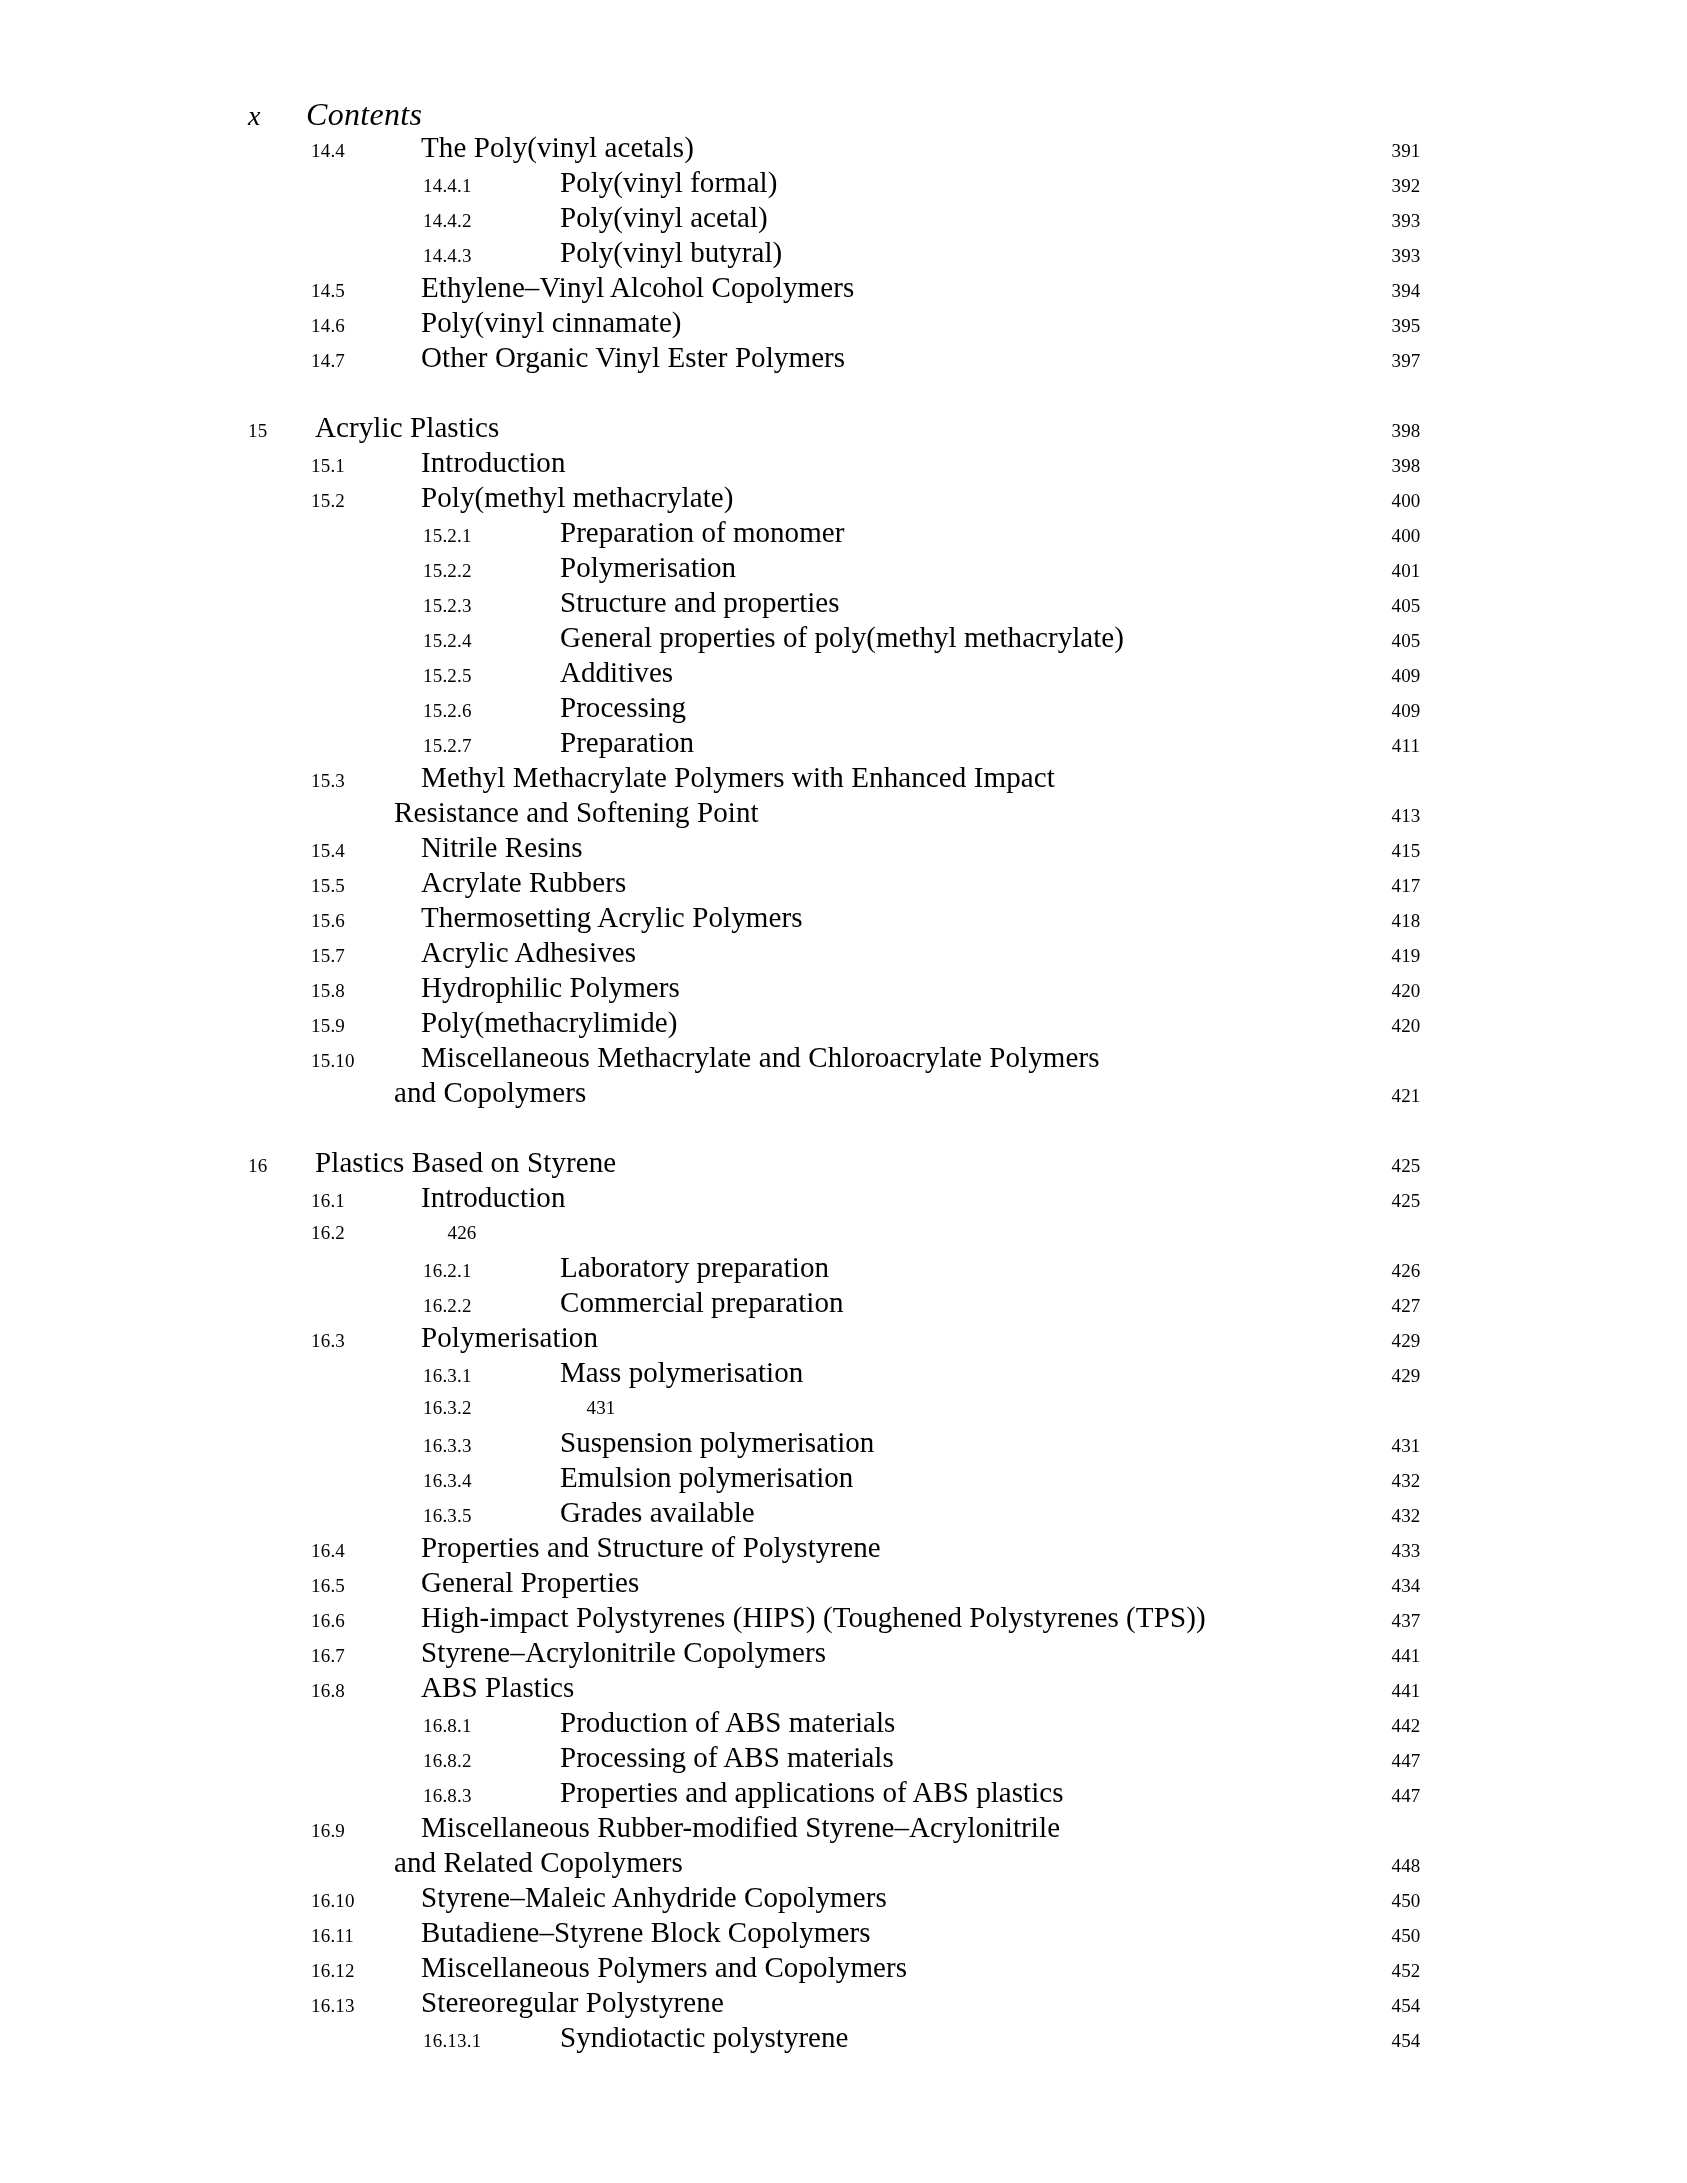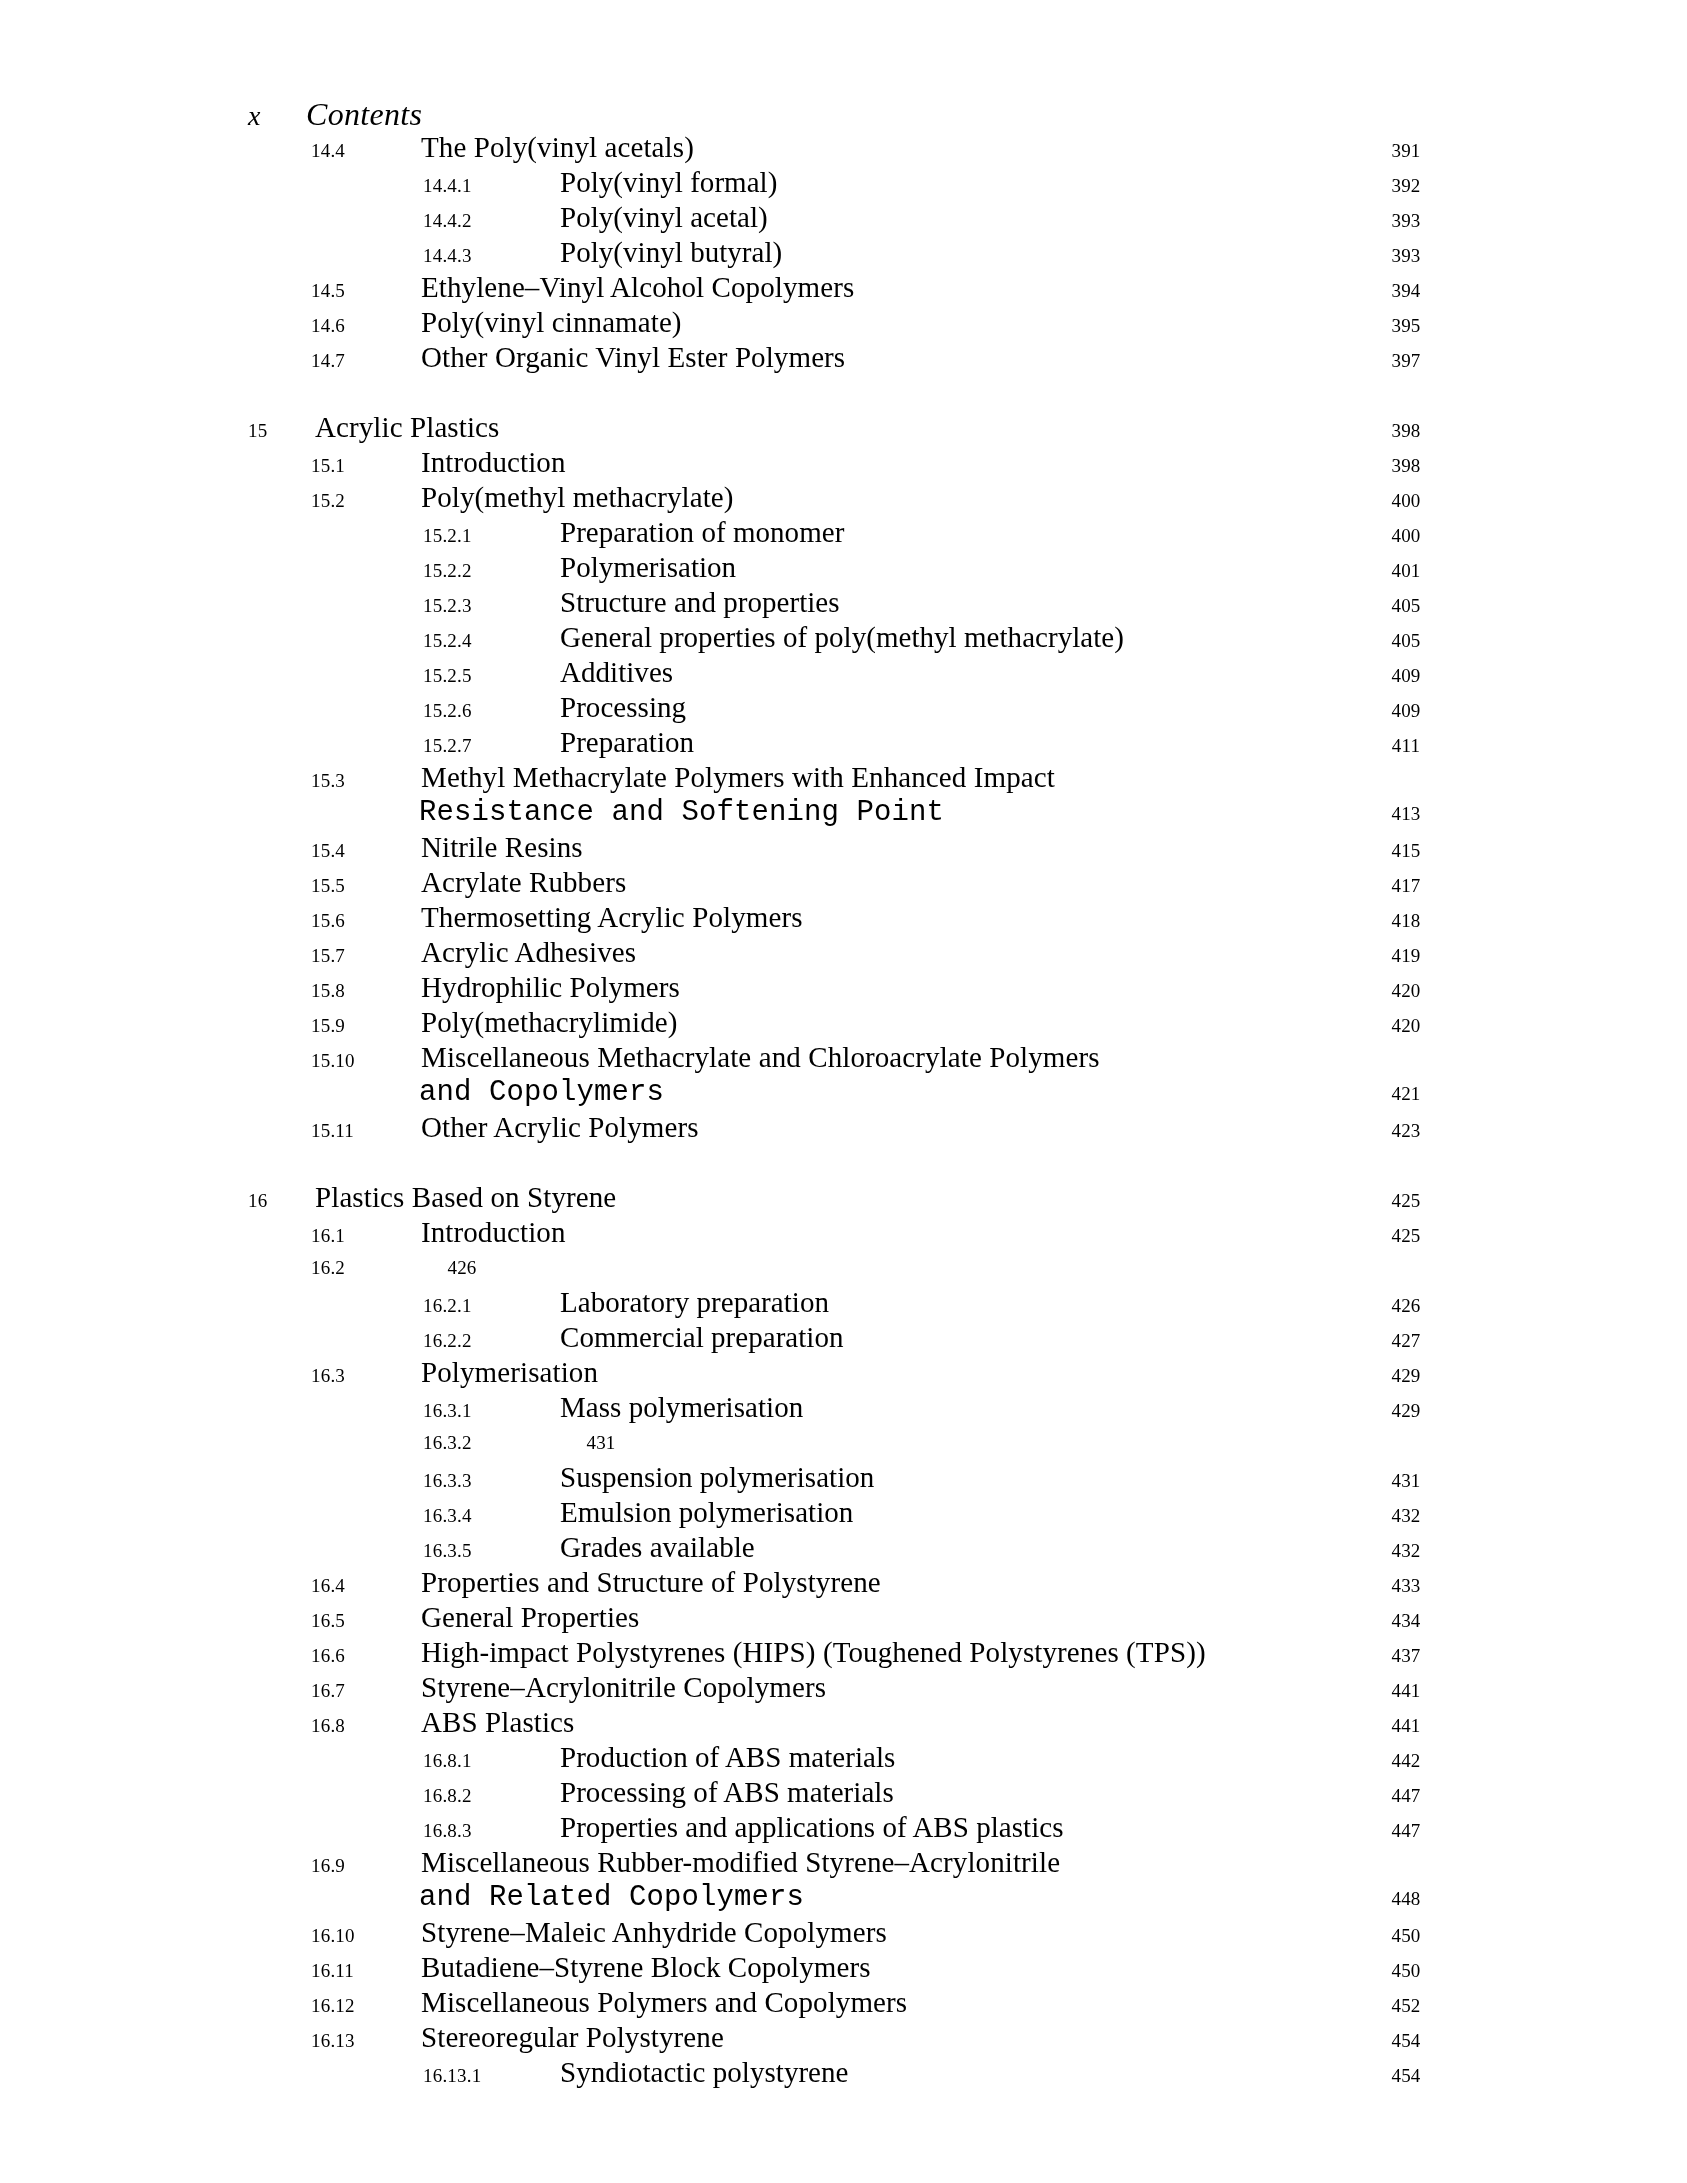--- a/index.html
+++ b/index.html
@@ -75,21 +75,21 @@
 
   .title {
     flex: 1 1 auto;
     letter-spacing: 0.1px;
     overflow: visible;
   }
   .lvl3 .title { letter-spacing: 0.04px; }
 
   
   .toc-row.cont .num { width: 0; }
-  .lvl2.cont .title { margin-left: 108px; font-family: Liberation Mono, monospace; }
+  .lvl2.cont .title { margin-left: 83px; }
 
   .pageno {
     flex: 0 0 auto;
     width: 82px;
     text-align: center;
     font-size: 19px;
     letter-spacing: 0.2px;
   }
 
   .gap-row {
@@ -236,25 +236,20 @@
       <div class="toc-row lvl2">
         <span class="num">15.10</span>
         <span class="title">Miscellaneous Methacrylate and Chloroacrylate Polymers</span>
         <span class="pageno"></span>
       </div>
       <div class="toc-row lvl2 cont">
         <span class="num"></span>
         <span class="title">and Copolymers</span>
         <span class="pageno">421</span>
       </div>
-      <div class="toc-row lvl2">
-        <span class="num">15.11</span>
-        <span class="title">Other Acrylic Polymers</span>
-        <span class="pageno">423</span>
-      </div>
       <div class="gap-row"></div>
       <div class="toc-row lvl1">
         <span class="num">16</span>
         <span class="title">Plastics Based on Styrene</span>
         <span class="pageno">425</span>
       </div>
       <div class="toc-row lvl2">
         <span class="num">16.1</span>
         <span class="title">Introduction</span>
         <span class="pageno">425</span>

